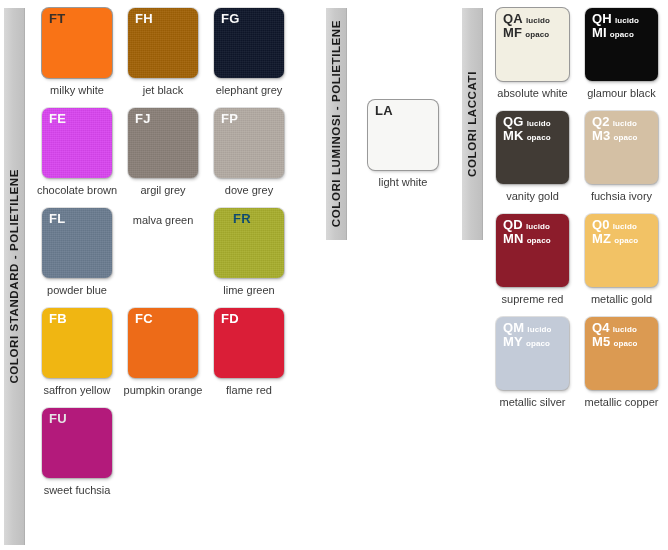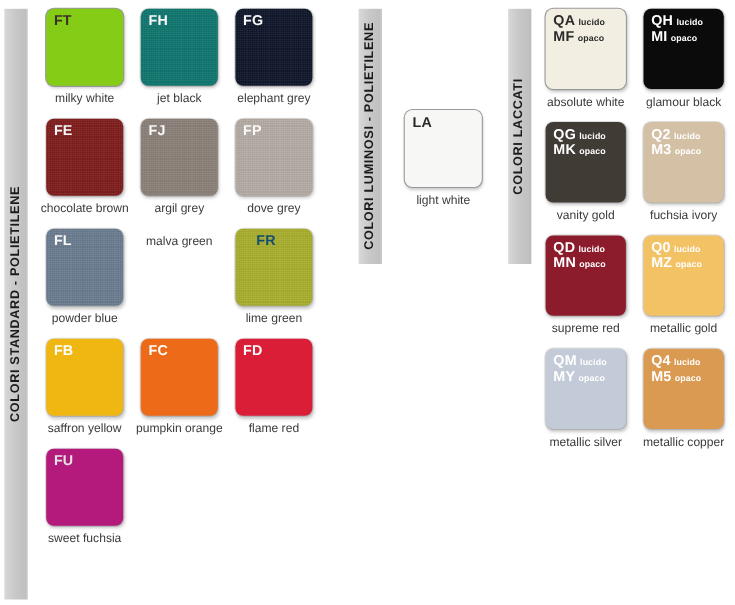--- a/index.html
+++ b/index.html
@@ -120,47 +120,47 @@
 <div class="cat-bar" id="bar-luminosi">
   <span class="cat-label">COLORI LUMINOSI - POLIETILENE</span>
 </div>
 <div class="cat-bar" id="bar-laccati">
   <span class="cat-label">COLORI LACCATI</span>
 </div>
 
 <div class="group" id="group-standard">
     <div class="swatch-row">
       <div class="swatch-cell">
-        <div class="chip bordered" style="background: #84cc16;">
+        <div class="chip bordered" style="background: #f97316;">
           <div class="codes" style="color: rgb(58, 48, 40);">
             <div class="code-main">FT</div>
           </div>
         </div>
         <div class="chip-name">milky white</div>
       </div>
       <div class="swatch-cell">
-        <div class="chip textured" style="background: #0f766e;">
+        <div class="chip textured" style="background: #a16207;">
           <div class="codes" style="color: rgb(255, 255, 255);">
             <div class="code-main">FH</div>
           </div>
         </div>
         <div class="chip-name">jet black</div>
       </div>
       <div class="swatch-cell">
         <div class="chip textured" style="background: #0f172a; text-decoration: underline;">
           <div class="codes" style="color: rgb(255, 255, 255);">
             <div class="code-main">FG</div>
           </div>
         </div>
         <div class="chip-name">elephant grey</div>
       </div>
     </div>
     <div class="swatch-row">
       <div class="swatch-cell">
-        <div class="chip textured" style="background: #7f1d1d;">
+        <div class="chip textured" style="background: #d946ef;">
           <div class="codes" style="color: rgb(255, 255, 255);">
             <div class="code-main">FE</div>
           </div>
         </div>
         <div class="chip-name">chocolate brown</div>
       </div>
       <div class="swatch-cell">
         <div class="chip textured" style="background: rgb(138, 128, 120);">
           <div class="codes" style="color: rgb(255, 255, 255);">
             <div class="code-main">FJ</div>

